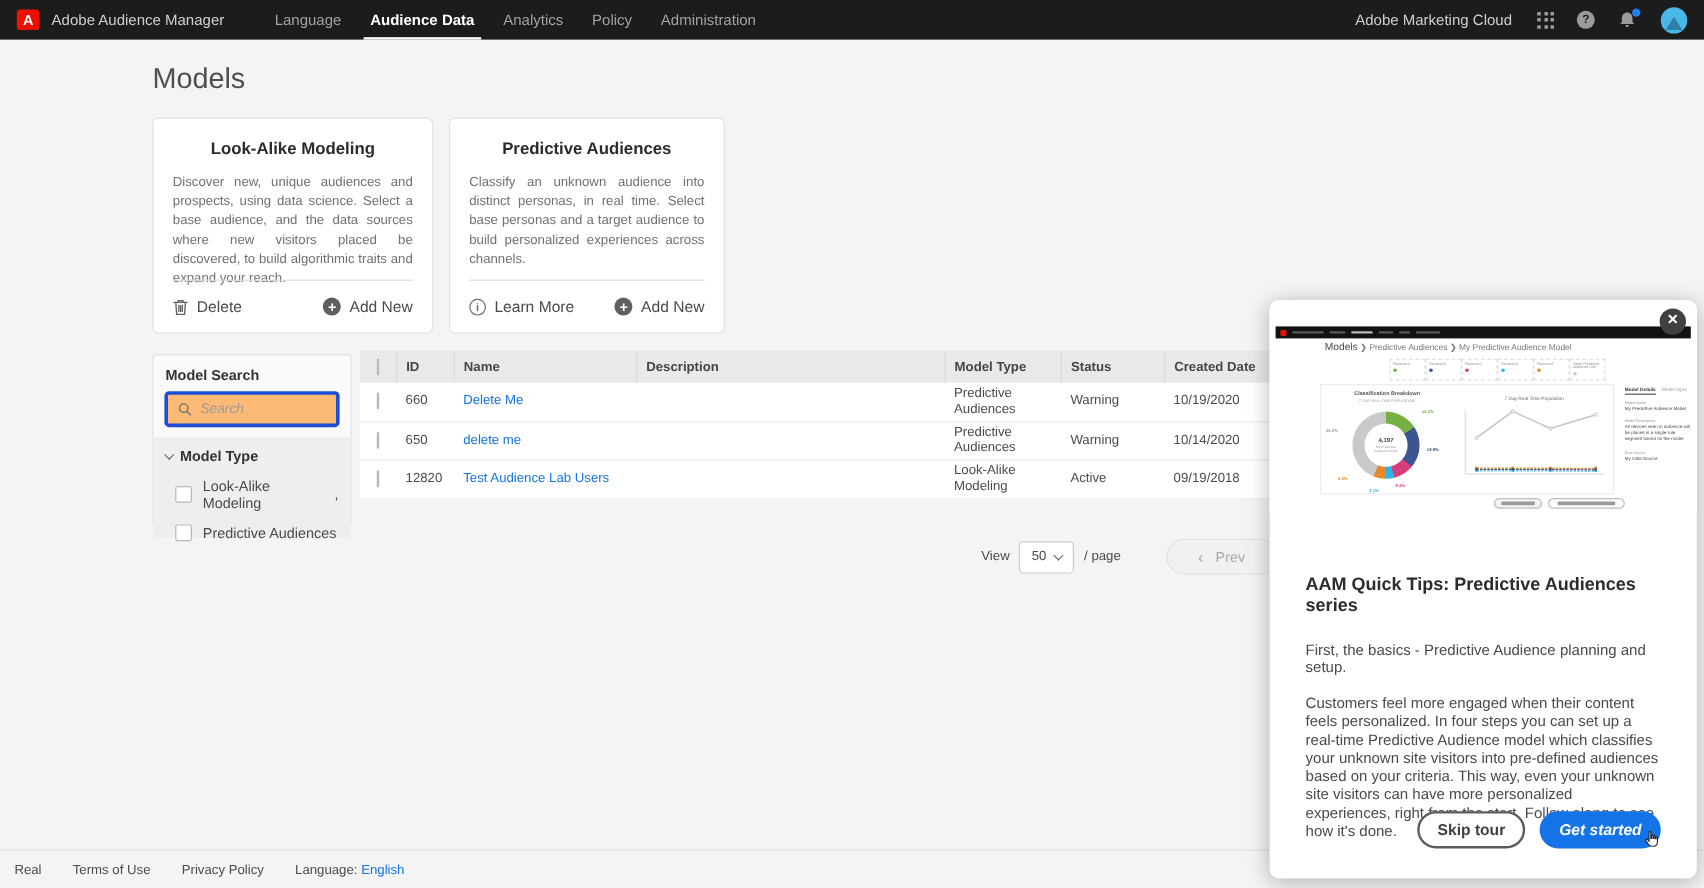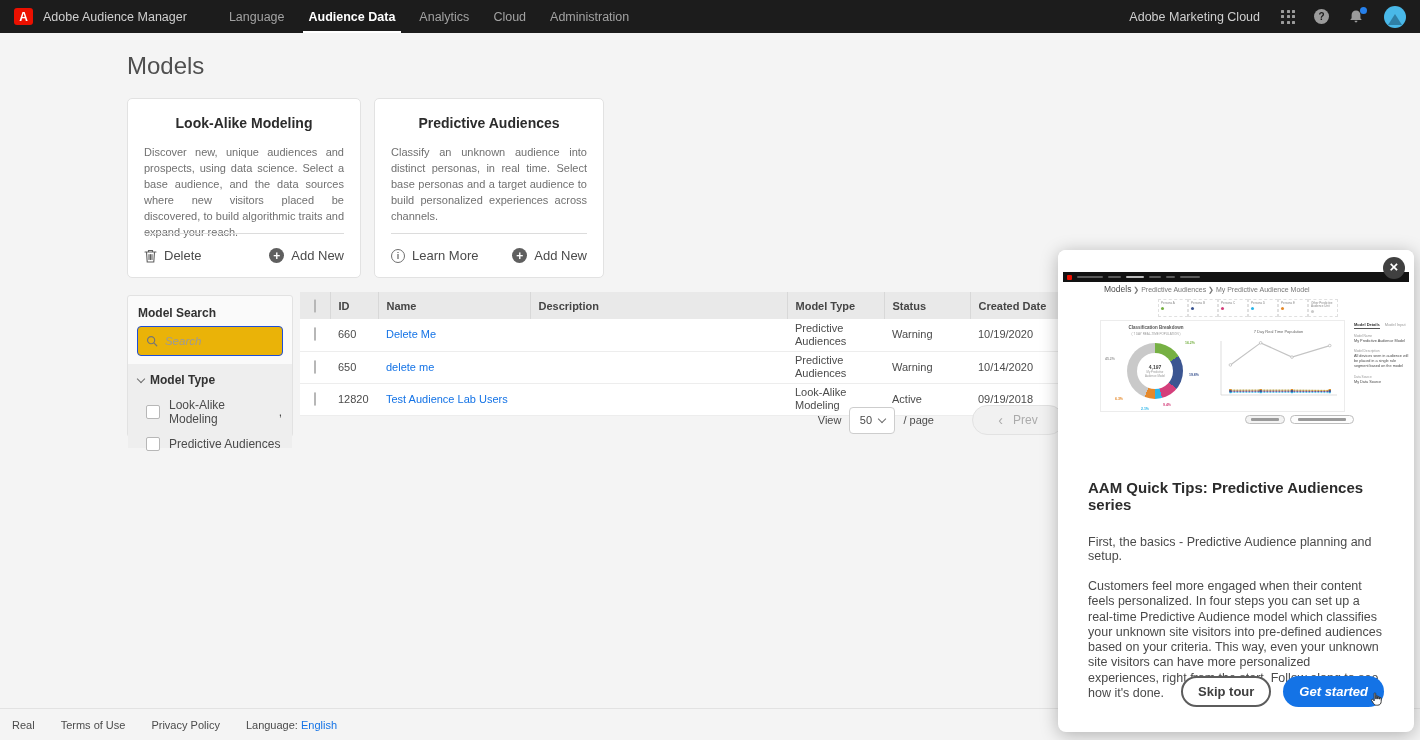--- a/index.html
+++ b/index.html
@@ -83,21 +83,21 @@
     font-size:9px; display:flex; align-items:center; justify-content:center; font-weight:bold;
   }
 
   
   .filter-panel {
     position:absolute; left:127px; top:295px; width:166px; height:142px;
     background:#fafafa; border:1px solid #e2e2e2; border-radius:3px;
   }
   .filter-title { font-size:12px; font-weight:bold; color:#323232; padding:10px 10px 6px; }
   .search-box {
-    margin:0 9px; height:30px; background:#eab308; border:1px solid #1d4ed8;
+    margin:0 9px; height:30px; background:#fdba74; border:3px solid #1d4ed8;
     border-radius:4px; display:flex; align-items:center; padding:0 8px; gap:7px;
   }
   .search-box input {
     border:none; outline:none; width:100%; font-size:11.5px;
     font-style:italic; color:#4b4b4b; background:transparent;
     font-family:"Liberation Sans", sans-serif;
   }
   .search-box input::placeholder { color:#9a9a9a; }
   .filter-sub { margin-top:8px; background:#eeeeee; padding:9px 10px 12px; height:84px; }
   .group-title { font-size:12px; font-weight:bold; color:#323232; display:flex; align-items:center; gap:6px; }
@@ -120,21 +120,21 @@
     padding:0 8px; border-left:1px solid #d8d8d8;
   }
   thead th:first-child { border-left:none; }
   tbody td { height:32px; padding:0 8px; border-bottom:1px solid #ededed; color:#4b4b4b; background:#fff; line-height:1.15; }
   tbody td.sel, thead th.sel { text-align:center; padding:0; }
   .row-link { color:#1473e6; cursor:pointer; text-decoration:none; }
   .checkbox.center { margin:0 auto; }
 
   
   .pagination {
-    position:absolute; left:300px; top:405px; width:764px; height:30px;
+    position:absolute; left:300px; top:449px; width:764px; height:30px;
     display:flex; align-items:center; justify-content:flex-end; gap:8px; font-size:11px; color:#4b4b4b;
   }
   .page-select {
     width:46px; height:27px; background:#fff; border:1px solid #cdcdcd; border-radius:4px;
     display:flex; align-items:center; justify-content:center; gap:7px; cursor:pointer;
   }
   .page-select .chev-down { margin-top:-2px; }
   .prev-btn {
     margin-left:30px; width:92px; height:30px; border-radius:15px; background:#f1f1f1;
     border:1px solid #e2e2e2; color:#ababab; display:flex; align-items:center; justify-content:center;
@@ -230,21 +230,21 @@
 
 <div class="topnav">
   <div class="brand-wrap">
     <div class="adobe-logo">A</div>
     <span class="brand">Adobe Audience Manager</span>
   </div>
   <div class="nav-items">
     <div class="nav-item">Language</div>
     <div class="nav-item active">Audience Data</div>
     <div class="nav-item">Analytics</div>
-    <div class="nav-item">Cloud</div>
+    <div class="nav-item">Policy</div>
     <div class="nav-item">Administration</div>
   </div>
   <div class="nav-right">
     <span class="nav-right-label">Adobe Marketing Cloud</span>
     <div class="grid-icon">
       <span></span>
         <span></span>
         <span></span>
         <span></span>
         <span></span>

